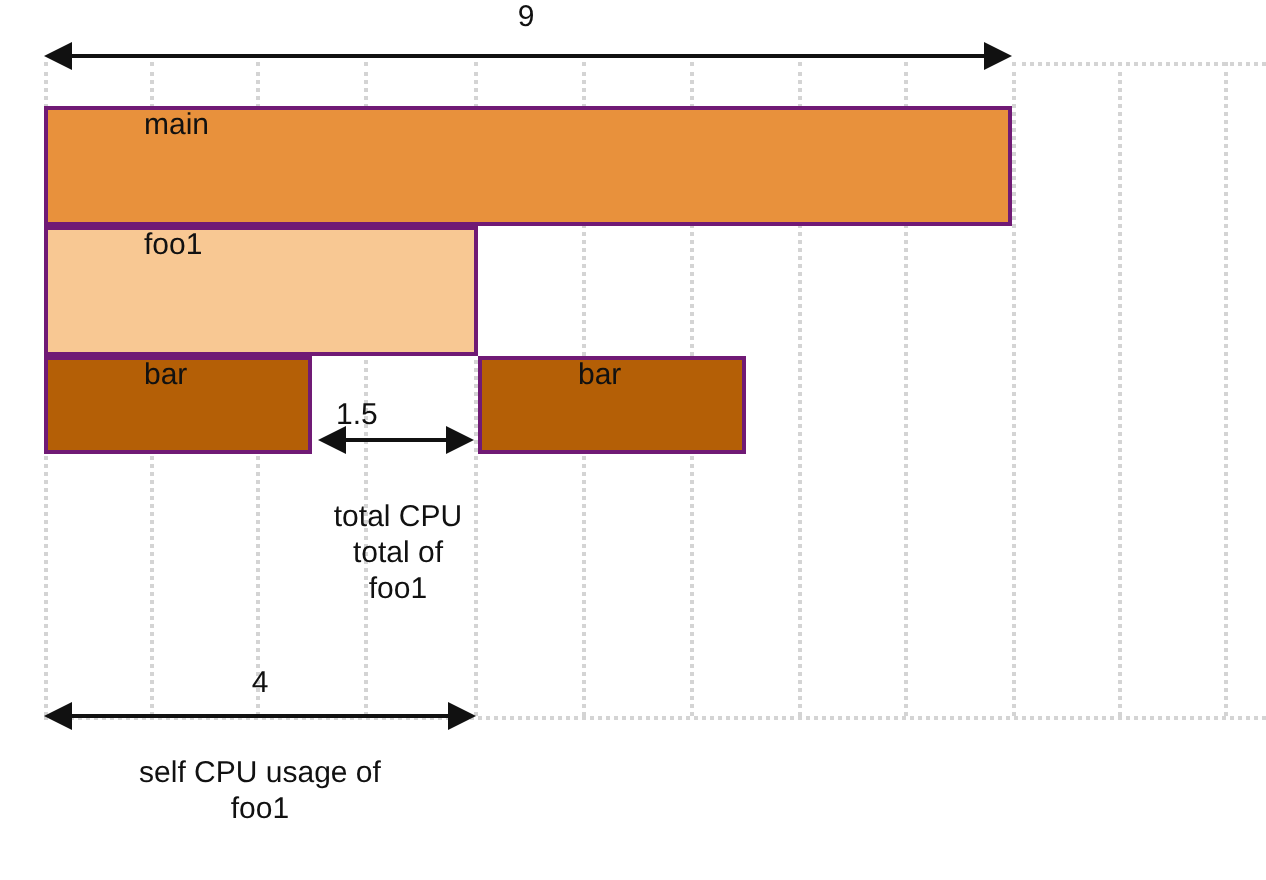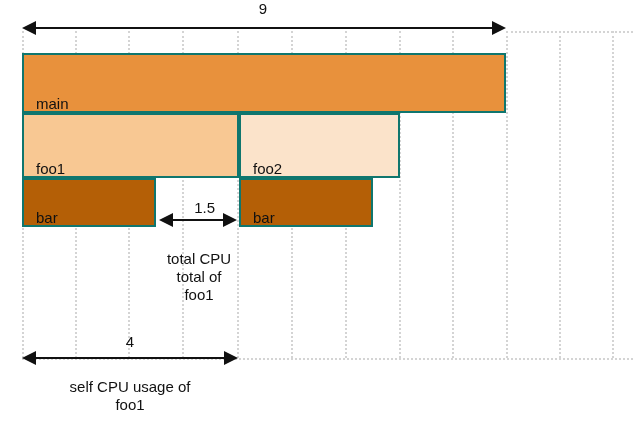--- a/index.html
+++ b/index.html
@@ -28,23 +28,24 @@
   .hgrid {
     position: absolute;
     height: 0;
     border-top: 2px dotted #d4d4d4;
   }
 
   
   .frame {
     position: absolute;
     box-sizing: border-box;
-    border: 2px solid #0f766e;
+    border: 2px solid #701a75;
     display: flex;
-    align-items: flex-end;
+    align-items: flex-start;
+    padding-left: 36px;
   }
   .frame .frame-label {
     font-size: 15px;
     color: #111111;
     padding-left: 12px;
     line-height: 1;
     white-space: nowrap;
   }
 
   
@@ -122,33 +123,30 @@
   </div>
 
   <div class="frame" style="left:22px; top:53px; width:484px; height:60px; background:#e8913c;">
     <span class="frame-label">main</span>
   </div>
 
   <div class="frame" style="left:22px; top:113px; width:217px; height:65px; background:#f8c893;">
     <span class="frame-label">foo1</span>
   </div>
 
-  <div class="frame" style="left:239px; top:113px; width:161px; height:65px; background:#fbe3ca;">
-    <span class="frame-label">foo2</span>
-  </div>
 
   <div class="frame" style="left:22px; top:178px; width:134px; height:49px; background:#b45f06;">
     <span class="frame-label">bar</span>
   </div>
 
   <div class="frame" style="left:239px; top:178px; width:134px; height:49px; background:#b45f06;">
     <span class="frame-label">bar</span>
   </div>
 
-  <div class="measure-value" style="left:151px; top:200px; width:64px; text-align:right;">1.5</div>
+  <div class="measure-value" style="left:168px; top:200px; width:64px; text-align:left;">1.5</div>
   <div class="measure" style="left:159px; top:213px; width:78px;">
     <div class="head left"></div>
     <div class="shaft"></div>
     <div class="head right"></div>
   </div>
   <div class="caption" style="left:140px; top:250px; width:118px;">
     <div>total CPU</div>
     <div>total of</div>
     <div>foo1</div>
   </div>

